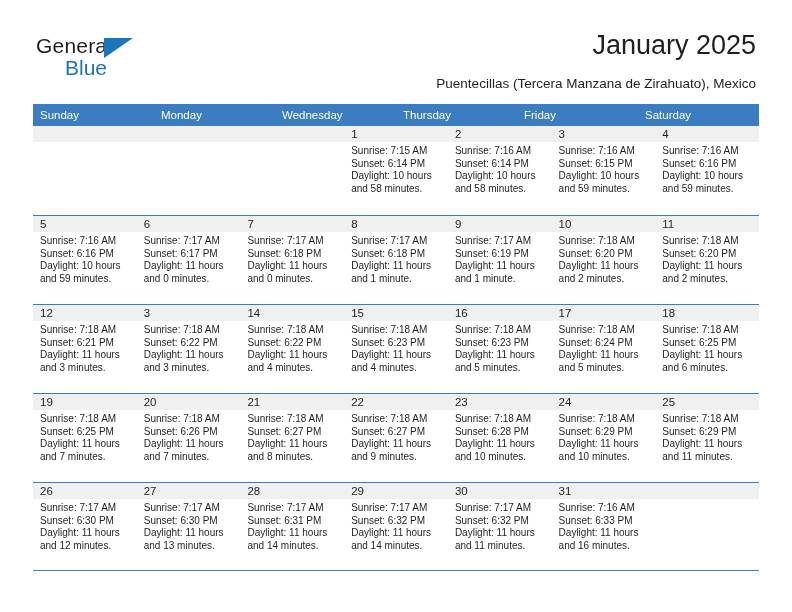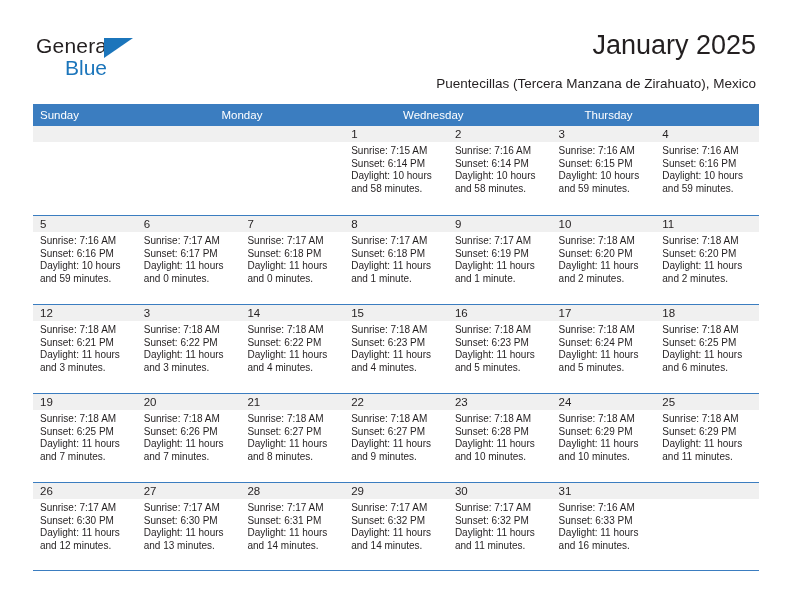--- a/index.html
+++ b/index.html
@@ -163,20 +163,22 @@
 
   </div>
 
   <div class="calendar">
 
     <div class="weekdays">
       <div class="weekday">Sunday</div>
       <div class="weekday">Monday</div>
       <div class="weekday">Wednesday</div>
       <div class="weekday">Thursday</div>
+      <div class="weekday">Friday</div>
+      <div class="weekday">Saturday</div>
     </div>
 
     <div id="weeks-container">
         <div class="week first">
           <div class="day empty">
             <div class="day-num-band"></div>
           </div>
           <div class="day empty">
             <div class="day-num-band"></div>
           </div>

